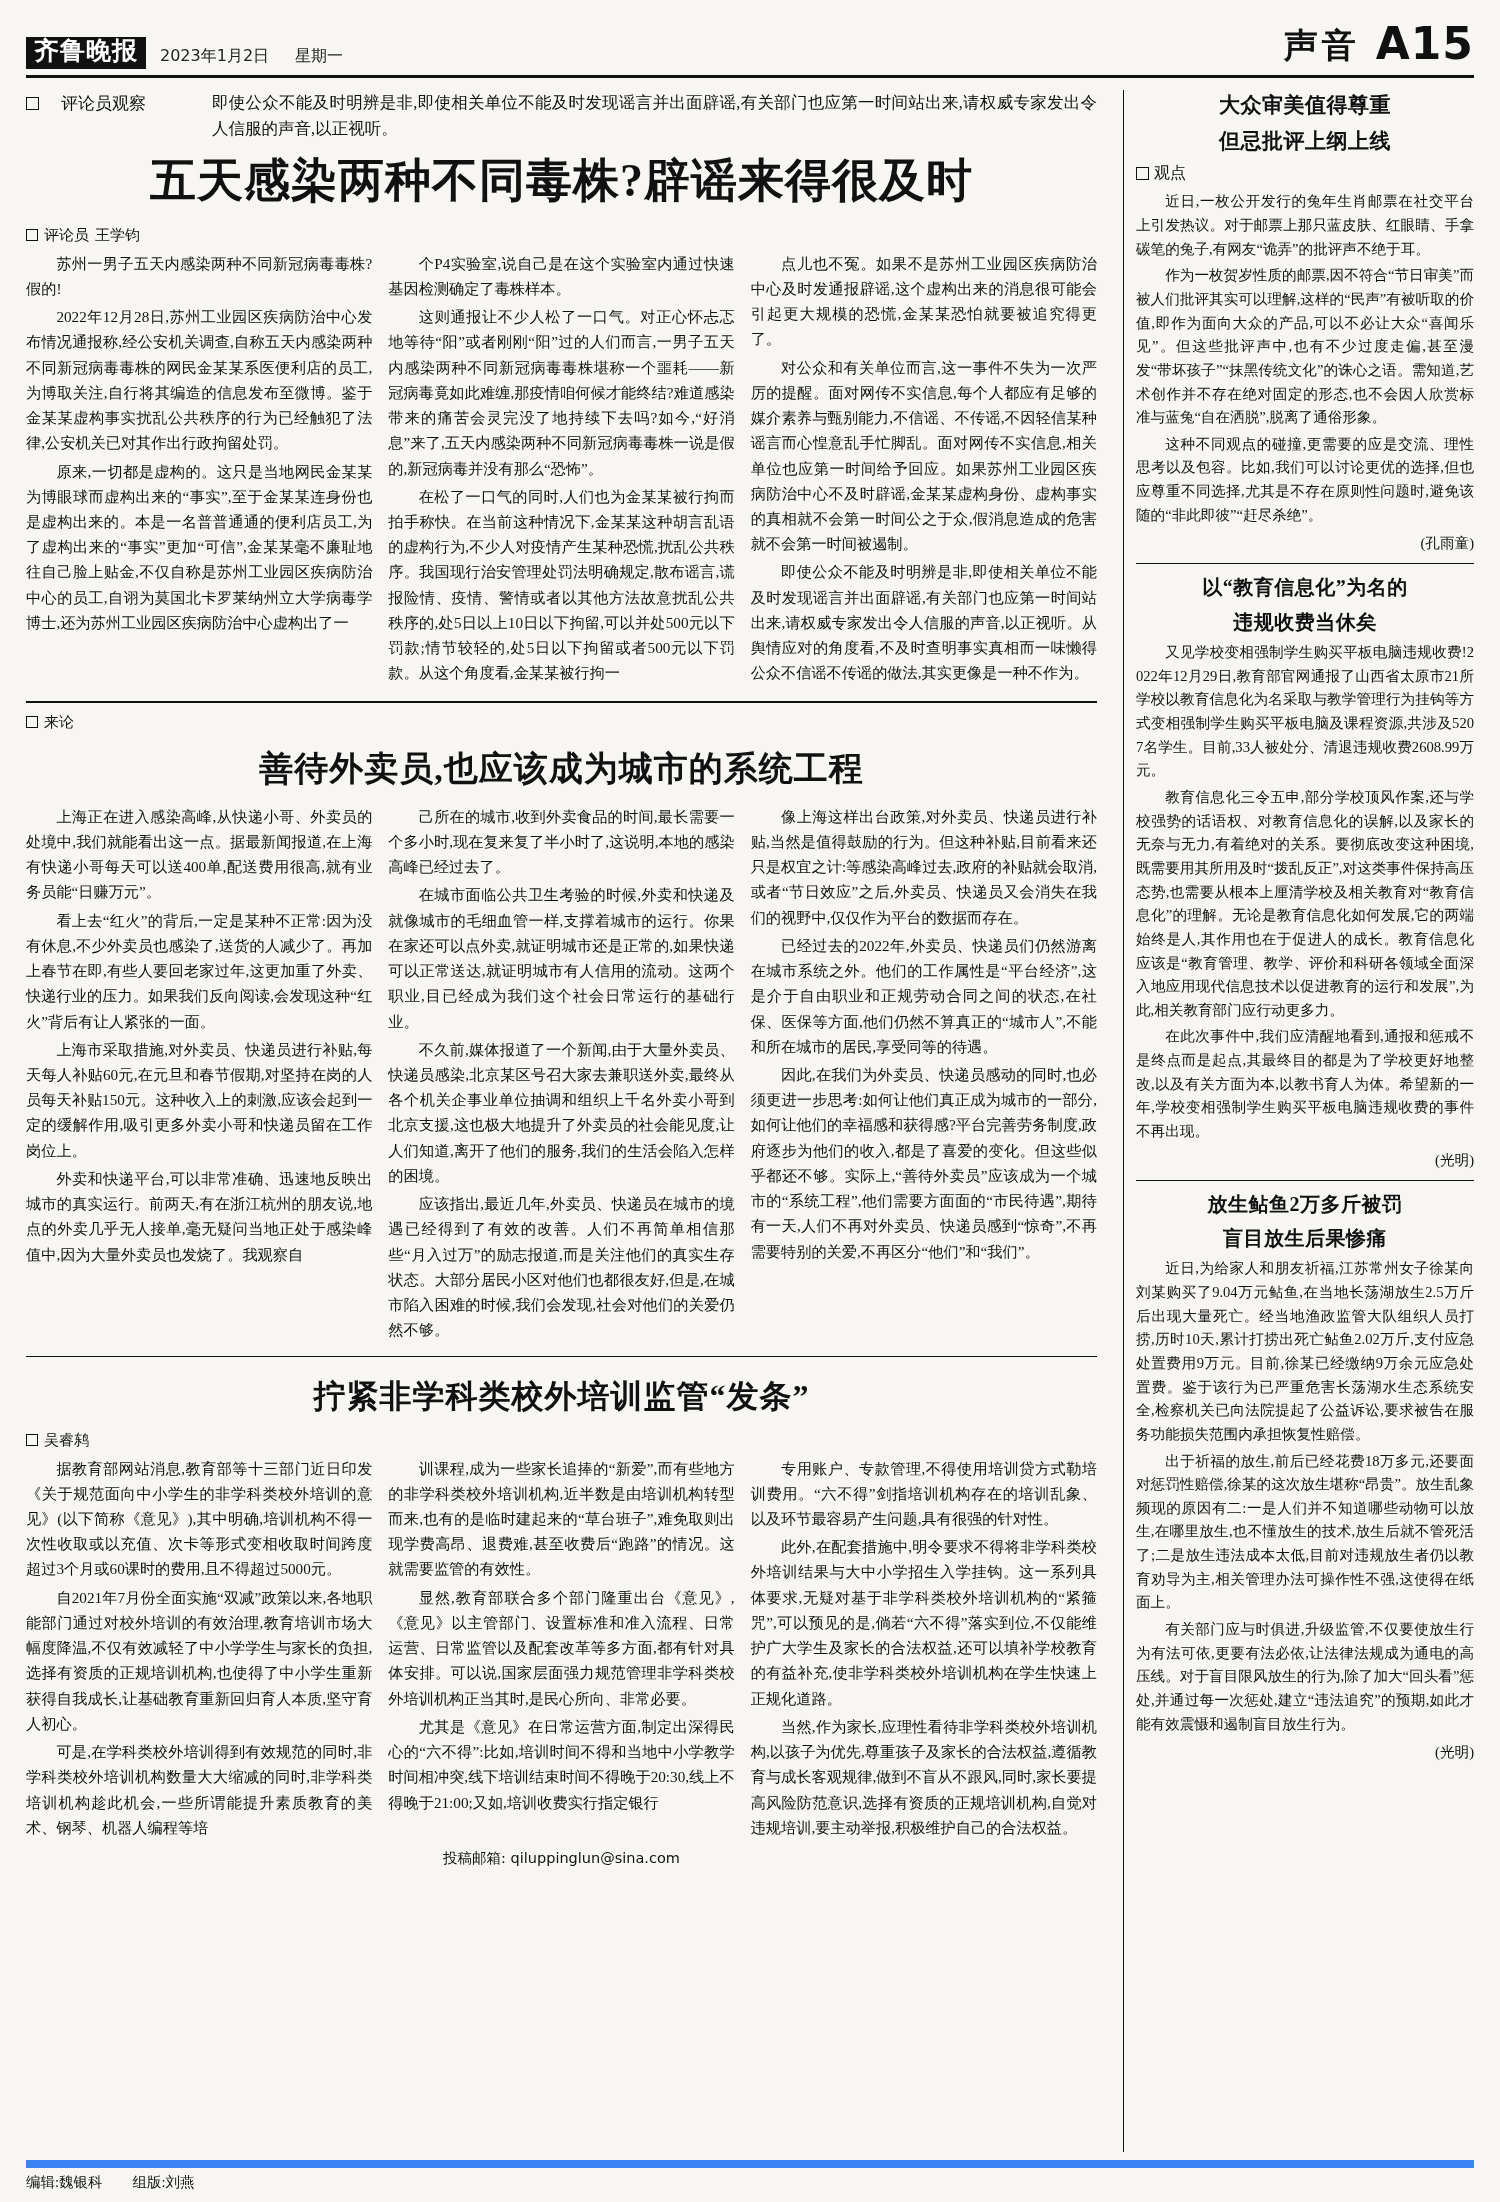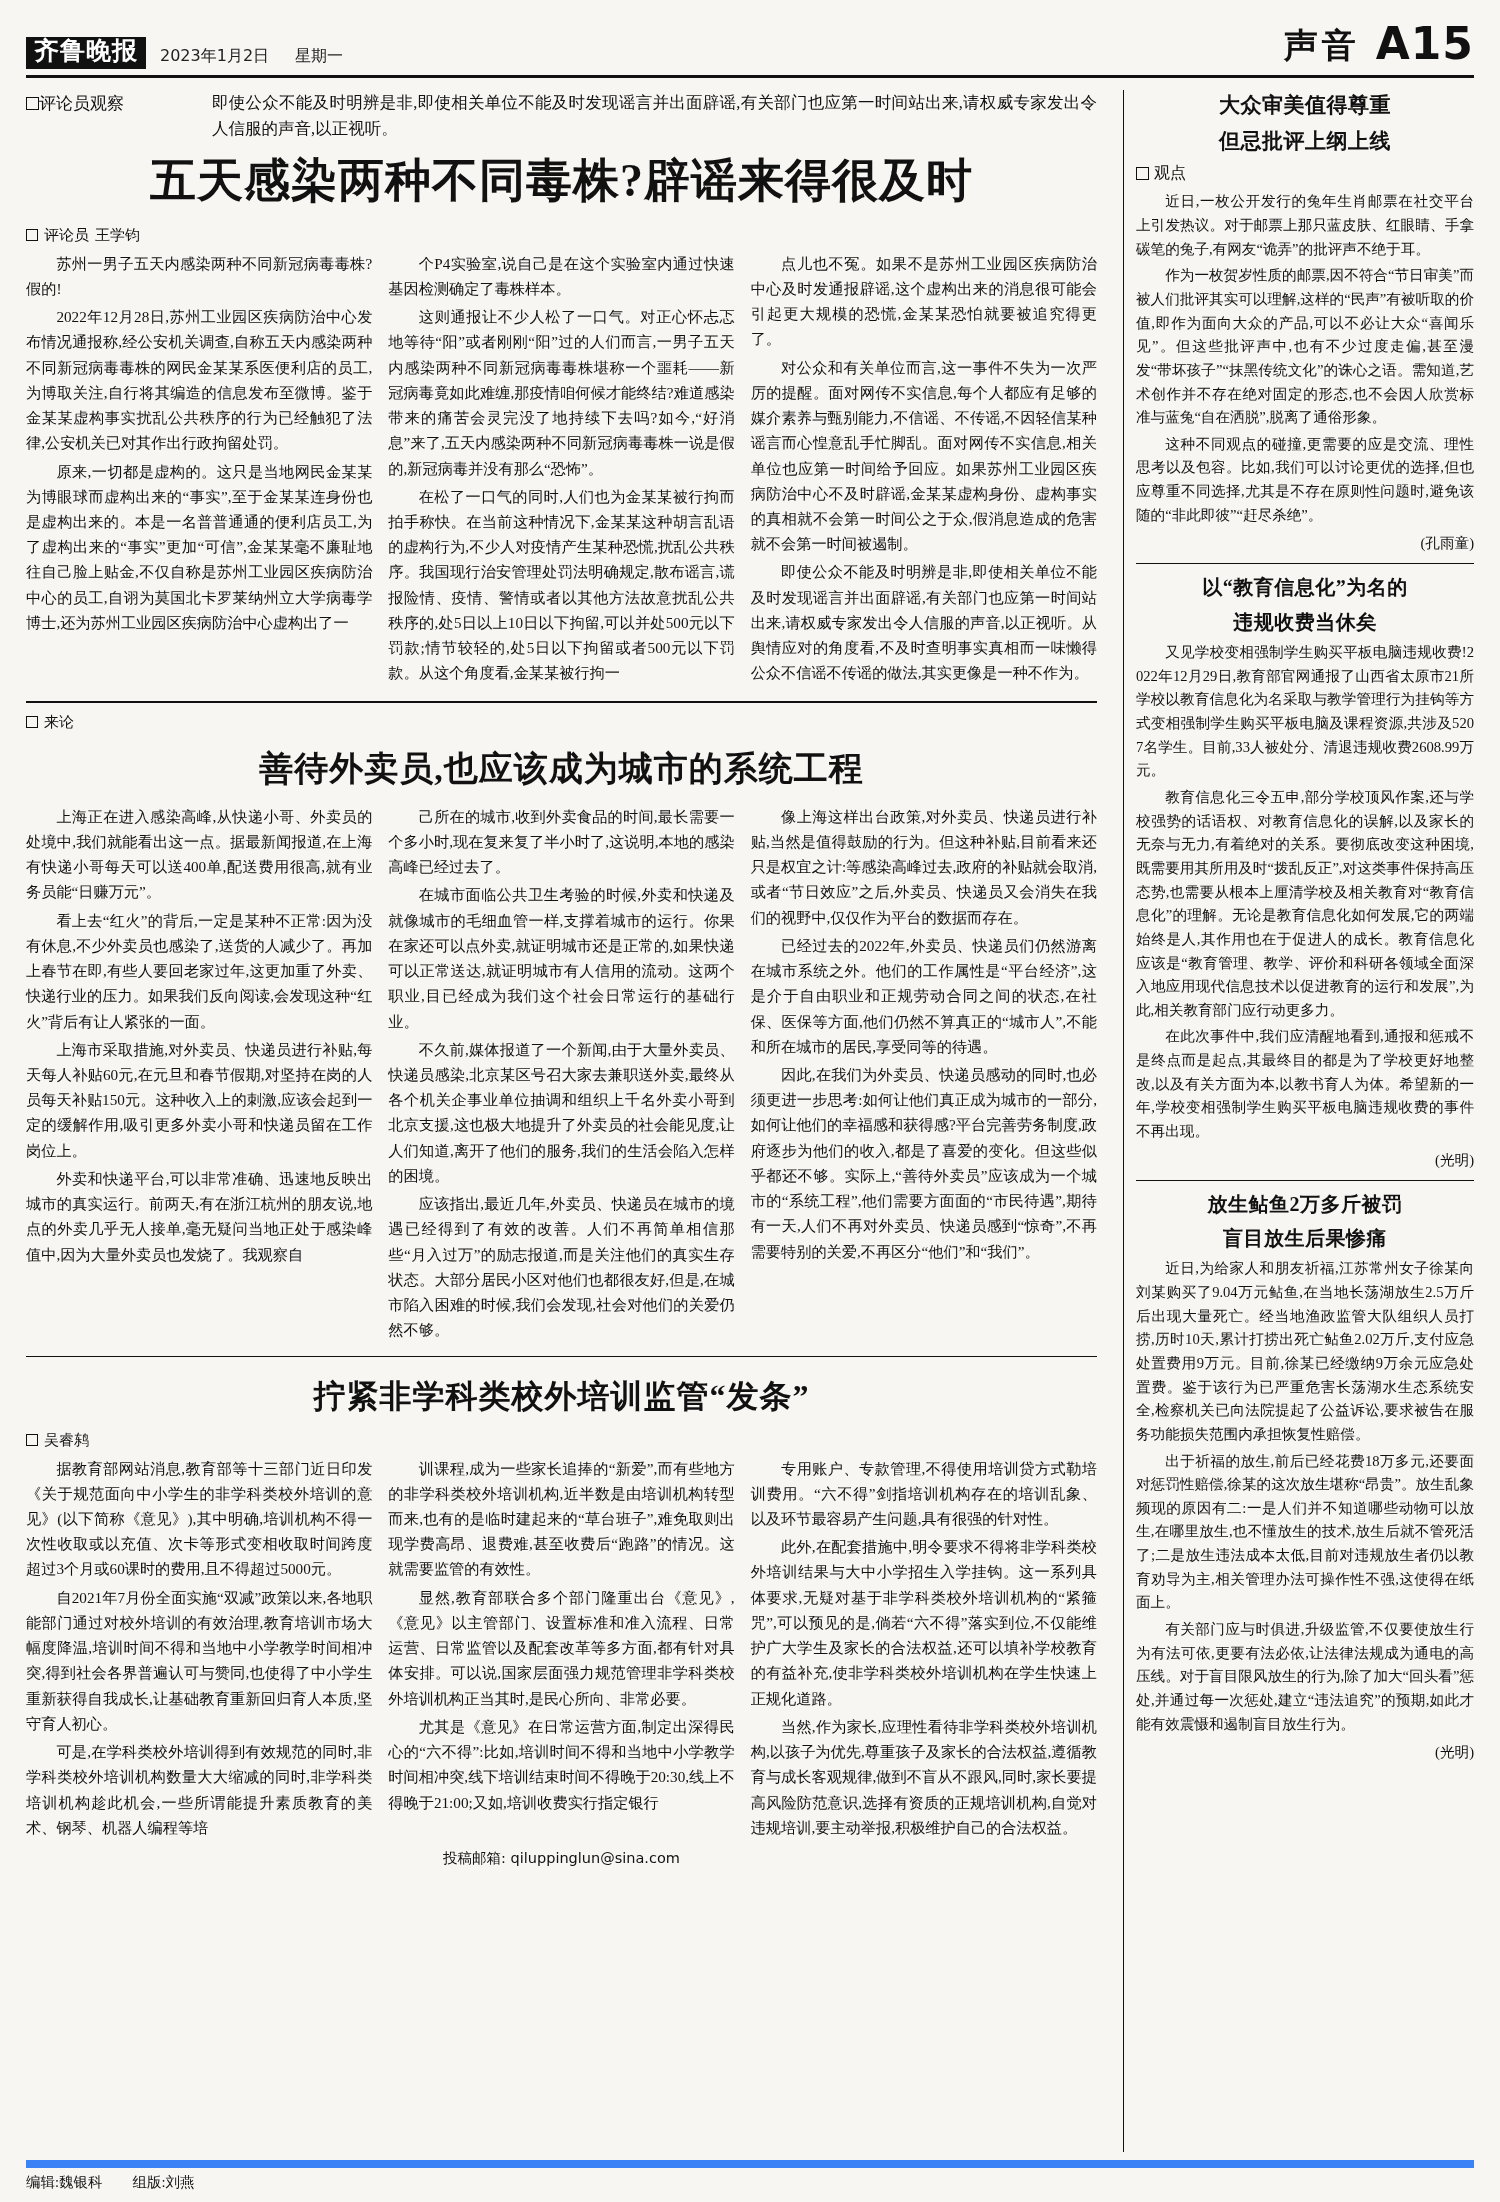--- a/index.html
+++ b/index.html
@@ -48,21 +48,21 @@
 
   
   .body-wrap{display:flex;flex:1;min-height:0;margin-top:10px;}
   .left-zone{width:1085px;display:flex;flex-direction:column;padding-right:14px;box-sizing:border-box;}
   .vsep{width:0;border-left:1px solid #111;margin:0 12px;}
   .right-zone{flex:1;display:flex;flex-direction:column;}
 
   
   .topnote{display:flex;align-items:flex-start;margin-bottom:6px;}
   .kicker{
-    display:flex;align-items:center;gap:0;
+    display:flex;align-items:center;gap:22px;
     font-size:17px;white-space:nowrap;margin-top:2px;
     width:180px;
   }
   .sq{width:11px;height:11px;border:1.5px solid #111;display:inline-block;}
   .topnote-text{
     font-size:16.5px;line-height:1.55;text-align:justify;flex:1;
     padding-left:6px;
   }
 
   h1.headline{
@@ -207,21 +207,21 @@
       <h2 class="sub-headline2">拧紧非学科类校外培训监管“发条”</h2>
 
       <div class="byline">
         <span class="sq"></span>
         <span>吴睿鸫</span>
       </div>
 
       <div class="cols3">
         <div class="col">
           <p>据教育部网站消息,教育部等十三部门近日印发《关于规范面向中小学生的非学科类校外培训的意见》(以下简称《意见》),其中明确,培训机构不得一次性收取或以充值、次卡等形式变相收取时间跨度超过3个月或60课时的费用,且不得超过5000元。</p>
-          <p>自2021年7月份全面实施“双减”政策以来,各地职能部门通过对校外培训的有效治理,教育培训市场大幅度降温,培训时间不得和当地中小学教学时间相冲突,得到社会各界普遍认可与赞同,也使得了中小学生重新获得自我成长,让基础教育重新回归育人本质,坚守育人初心。</p>
+          <p>自2021年7月份全面实施“双减”政策以来,各地职能部门通过对校外培训的有效治理,教育培训市场大幅度降温,不仅有效减轻了中小学学生与家长的负担,选择有资质的正规培训机构,也使得了中小学生重新获得自我成长,让基础教育重新回归育人本质,坚守育人初心。</p>
           <p>可是,在学科类校外培训得到有效规范的同时,非学科类校外培训机构数量大大缩减的同时,非学科类培训机构趁此机会,一些所谓能提升素质教育的美术、钢琴、机器人编程等培</p>
         </div>
         <div class="col">
           <p>训课程,成为一些家长追捧的“新爱”,而有些地方的非学科类校外培训机构,近半数是由培训机构转型而来,也有的是临时建起来的“草台班子”,难免取则出现学费高昂、退费难,甚至收费后“跑路”的情况。这就需要监管的有效性。</p>
           <p>显然,教育部联合多个部门隆重出台《意见》,《意见》以主管部门、设置标准和准入流程、日常运营、日常监管以及配套改革等多方面,都有针对具体安排。可以说,国家层面强力规范管理非学科类校外培训机构正当其时,是民心所向、非常必要。</p>
           <p>尤其是《意见》在日常运营方面,制定出深得民心的“六不得”:比如,培训时间不得和当地中小学教学时间相冲突,线下培训结束时间不得晚于20:30,线上不得晚于21:00;又如,培训收费实行指定银行</p>
         </div>
         <div class="col">
           <p>专用账户、专款管理,不得使用培训贷方式勒培训费用。“六不得”剑指培训机构存在的培训乱象、以及环节最容易产生问题,具有很强的针对性。</p>
           <p>此外,在配套措施中,明令要求不得将非学科类校外培训结果与大中小学招生入学挂钩。这一系列具体要求,无疑对基于非学科类校外培训机构的“紧箍咒”,可以预见的是,倘若“六不得”落实到位,不仅能维护广大学生及家长的合法权益,还可以填补学校教育的有益补充,使非学科类校外培训机构在学生快速上正规化道路。</p>

